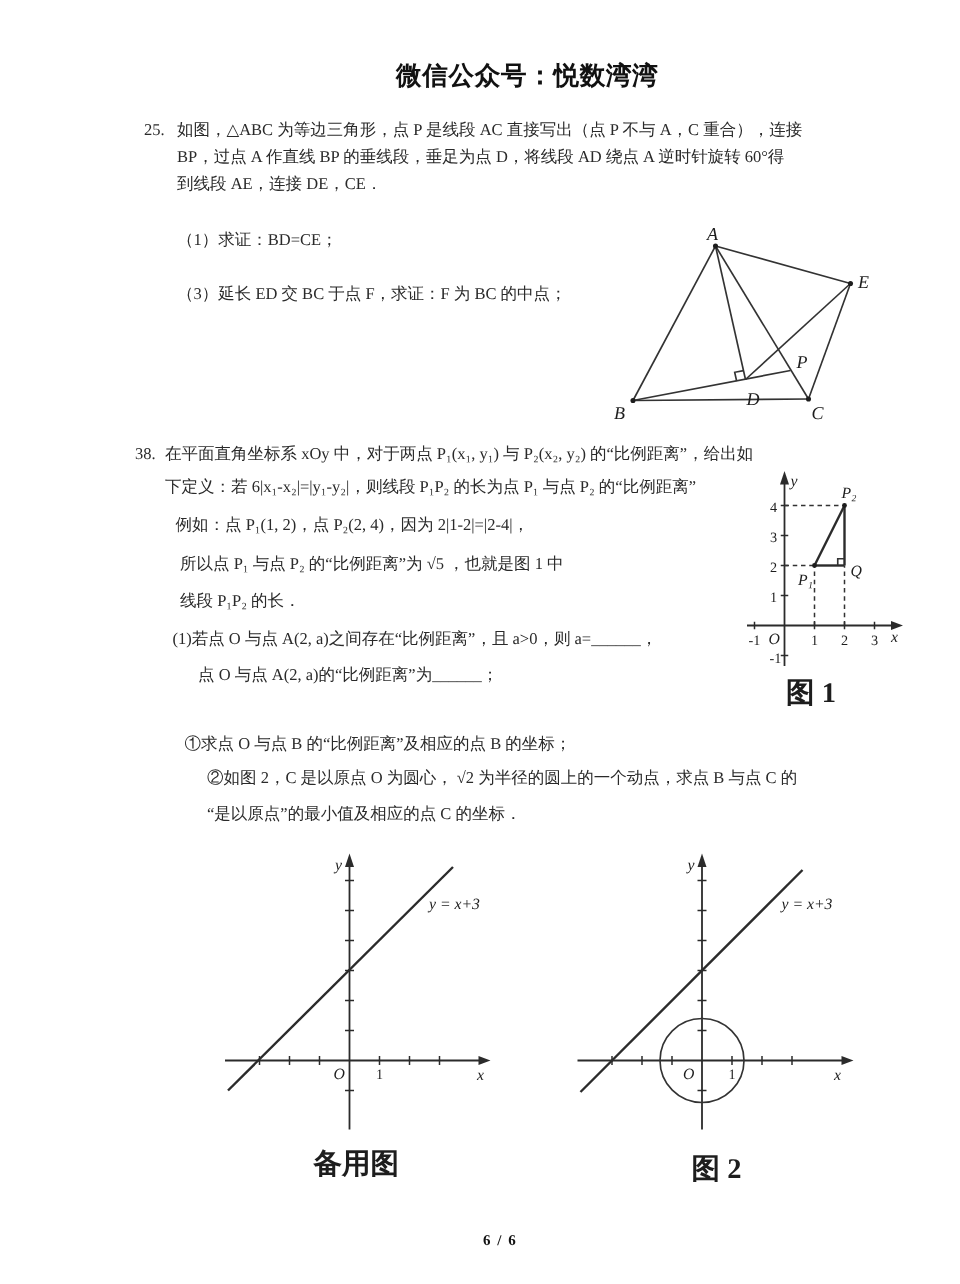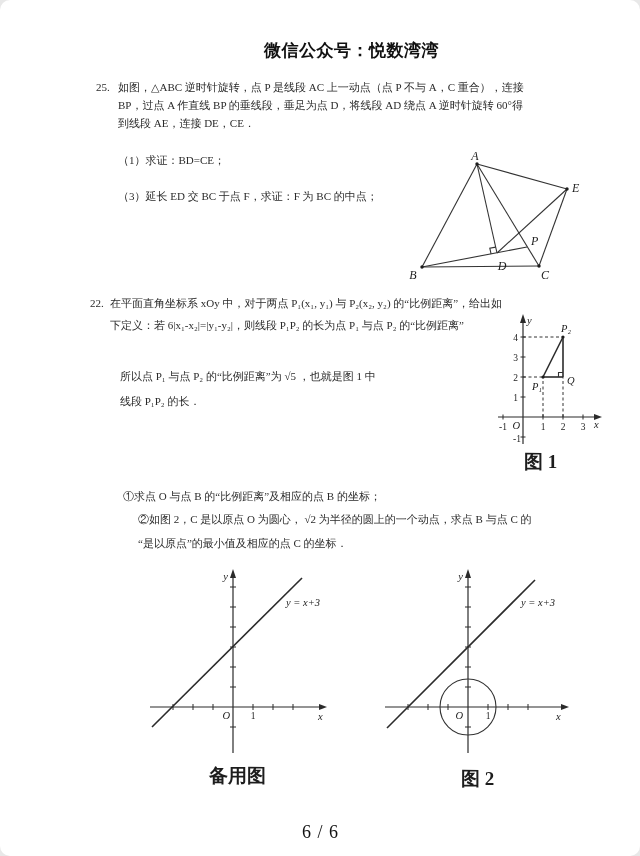--- a/index.html
+++ b/index.html
@@ -1,39 +1,38 @@
 <!DOCTYPE html>
 <html><head>
 <meta charset="utf-8">
 <style>
   html,body { margin:0; padding:0; background:#e8e8e8; }
   .page {
     position:relative; width:640px; height:856px; margin:0 auto;
     background:#ffffff; overflow:hidden;
     font-family:"Liberation Serif","DejaVu Serif",serif;
     color:#222222;
-    border-radius:10px;
   }
   .hdr {
     position:absolute; left:264px; top:39px;
     font-family:"Liberation Sans","DejaVu Sans",sans-serif;
     font-weight:bold; font-size:17px; color:#111; letter-spacing:0.5px;
     white-space:nowrap;
   }
   .tline {
     position:absolute; font-size:11px; line-height:14px;
     white-space:nowrap; color:#2a2a2a;
   }
   .cap {
     position:absolute; font-size:19px; color:#1d1d1d; font-weight:700;
     white-space:nowrap;
   }
   .footer-page {
-    position:absolute; left:302px; top:822px;
-    font-weight:normal; font-size:18px; color:#111; letter-spacing:1px;
+    position:absolute; left:322px; top:822px;
+    font-weight:bold; font-size:10px; color:#111; letter-spacing:1px;
   }
   .wm {
     position:absolute; left:523px; top:858px; display:flex; align-items:flex-end;
     color:#d2d2d2;
   }
   .wm-text {
     font-family:"Liberation Sans","DejaVu Sans",sans-serif;
     font-size:15.5px; font-weight:bold; color:#d4d4d4; letter-spacing:1px;
   }
   svg { position:absolute; overflow:visible; }
@@ -51,21 +50,21 @@
   .arrow     { fill:#2b2b2b; stroke:none; }
 </style>
 </head>
 <body>
 
 <div class="page">
 
   <div class="hdr">微信公众号：悦数湾湾</div>
 
   <div class="tline" style="left:96px;top:80px">25.</div>
-  <div class="tline" style="left:118px;top:80px">如图，△ABC 逆时针旋转，点 P 是线段 AC 上一动点（点 P 不与 A，C 重合），连接</div>
+  <div class="tline" style="left:118px;top:80px">如图，△ABC 为等边三角形，点 P 是线段 AC 直接写出（点 P 不与 A，C 重合），连接</div>
   <div class="tline" style="left:118px;top:98px">BP，过点 A 作直线 BP 的垂线段，垂足为点 D，将线段 AD 绕点 A 逆时针旋转 60°得</div>
   <div class="tline" style="left:118px;top:116px">到线段 AE，连接 DE，CE．</div>
   <div class="tline" style="left:118px;top:153px">（1）求证：BD=CE；</div>
   <div class="tline" style="left:118px;top:189px">（3）延长 ED 交 BC 于点 F，求证：F 为 BC 的中点；</div>
 
   <svg style="left:395px;top:148px" width="205" height="142" viewBox="395 148 205 142">
     <g>
       <line class="fig-line" x1="477" y1="164" x2="422" y2="267"></line>
       <line class="fig-line" x1="422" y1="267" x2="539" y2="266"></line>
       <line class="fig-line" x1="477" y1="164" x2="539" y2="266"></line>
@@ -83,25 +82,28 @@
       <circle class="dot" cx="567" cy="189" r="1.7"></circle>
     </g>
     <text x="475" y="160" font-size="12" text-anchor="middle">A</text>
     <text x="413" y="279" font-size="12" text-anchor="middle">B</text>
     <text x="545" y="279" font-size="12" text-anchor="middle">C</text>
     <text x="572" y="192" font-size="12" text-anchor="start">E</text>
     <text x="502" y="270" font-size="12" text-anchor="middle">D</text>
     <text x="531" y="245" font-size="12" text-anchor="start">P</text>
   </svg>
 
-  <div class="tline" style="left:90px;top:296px">22.</div>
+  <div class="tline" style="left:90px;top:296px">38.</div>
   <div class="tline" style="left:110px;top:296px">在平面直角坐标系 xOy 中，对于两点 P₁(x₁, y₁) 与 P₂(x₂, y₂) 的“比例距离”，给出如</div>
   <div class="tline" style="left:110px;top:318px">下定义：若 6|x₁-x₂|=|y₁-y₂|，则线段 P₁P₂ 的长为点 P₁ 与点 P₂ 的“比例距离”</div>
+  <div class="tline" style="left:117px;top:343px">例如：点 P₁(1, 2)，点 P₂(2, 4)，因为 2|1-2|=|2-4|，</div>
   <div class="tline" style="left:120px;top:369px">所以点 P₁ 与点 P₂ 的“比例距离”为 √5 ，也就是图 1 中</div>
   <div class="tline" style="left:120px;top:394px">线段 P₁P₂ 的长．</div>
+  <div class="tline" style="left:115px;top:419px">(1)若点 O 与点 A(2, a)之间存在“比例距离”，且 a&gt;0，则 a=______，</div>
+  <div class="tline" style="left:132px;top:443px">点 O 与点 A(2, a)的“比例距离”为______；</div>
   <div class="tline" style="left:123px;top:489px">①求点 O 与点 B 的“比例距离”及相应的点 B 的坐标；</div>
   <div class="tline" style="left:138px;top:512px">②如图 2，C 是以原点 O 为圆心， √2 为半径的圆上的一个动点，求点 B 与点 C 的</div>
   <div class="tline" style="left:138px;top:536px">“是以原点”的最小值及相应的点 C 的坐标．</div>
 
   <svg style="left:493px;top:310px" width="147" height="150" viewBox="493 310 147 150">
     <g>
       <line class="axis" x1="523" y1="320" x2="523" y2="444"></line>
       <polygon class="arrow" points="520,323 523,314 526,323"></polygon>
       <line class="axis" x1="498" y1="417" x2="597" y2="417"></line>
       <polygon class="arrow" points="594,414 602,417 594,420"></polygon>

